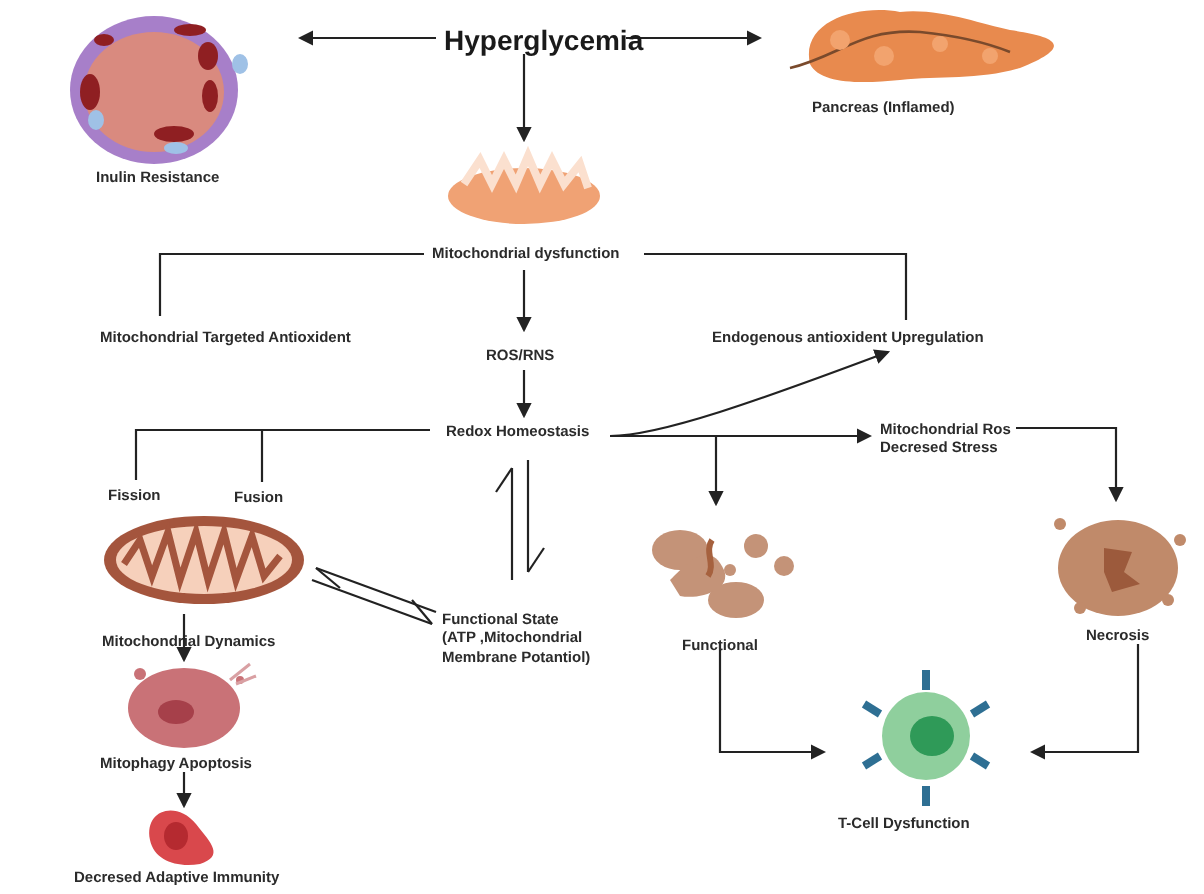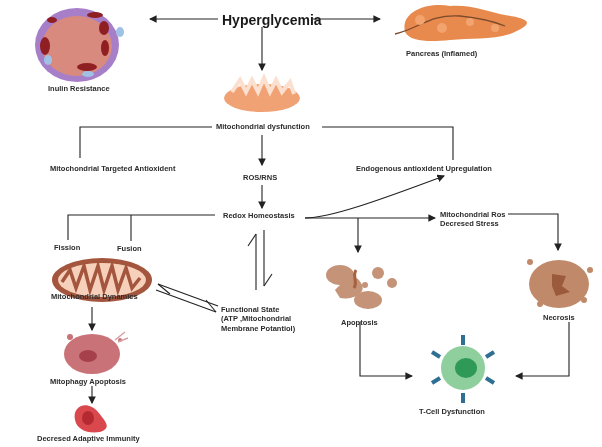--- a/index.html
+++ b/index.html
@@ -138,23 +138,23 @@
 <div class="lbl" style="left:3px;top:164px;margin-left:47px;">Mitochondrial Targeted Antioxident</div>
 <div class="lbl" style="left:356px;top:164px;">Endogenous antioxident Upregulation</div>
 <div class="lbl" style="left:243px;top:173px;">ROS/RNS</div>
 <div class="lbl" style="left:223px;top:211px;text-align:center;">Redox Homeostasis</div>
 <div class="lbl" style="left:440px;top:210px;">
   <div>Mitochondrial Ros</div>
   <div>Decresed Stress</div>
 </div>
 <div class="lbl" style="left:54px;top:243px;">Fission</div>
 <div class="lbl" style="left:117px;top:244px;">Fusion</div>
-<div class="lbl" style="left:51px;top:292px;">Mitochondrial Dynamics</div>
+<div class="lbl" style="left:51px;top:316px;">Mitochondrial Dynamics</div>
 <div class="lbl" style="left:221px;top:305px;">
   <div>Functional State</div>
   <div>(ATP ,Mitochondrial</div>
   <div>Membrane Potantiol)</div>
 </div>
-<div class="lbl" style="left:341px;top:318px;">Apoptosis</div>
+<div class="lbl" style="left:341px;top:318px;">Functional</div>
 <div class="lbl" style="left:543px;top:313px;">Necrosis</div>
 <div class="lbl" style="left:50px;top:377px;">Mitophagy Apoptosis</div>
 <div class="lbl" style="left:37px;top:434px;">Decresed Adaptive Immunity</div>
 <div class="lbl" style="left:419px;top:407px;">T-Cell Dysfunction</div>
 
 </body></html>

